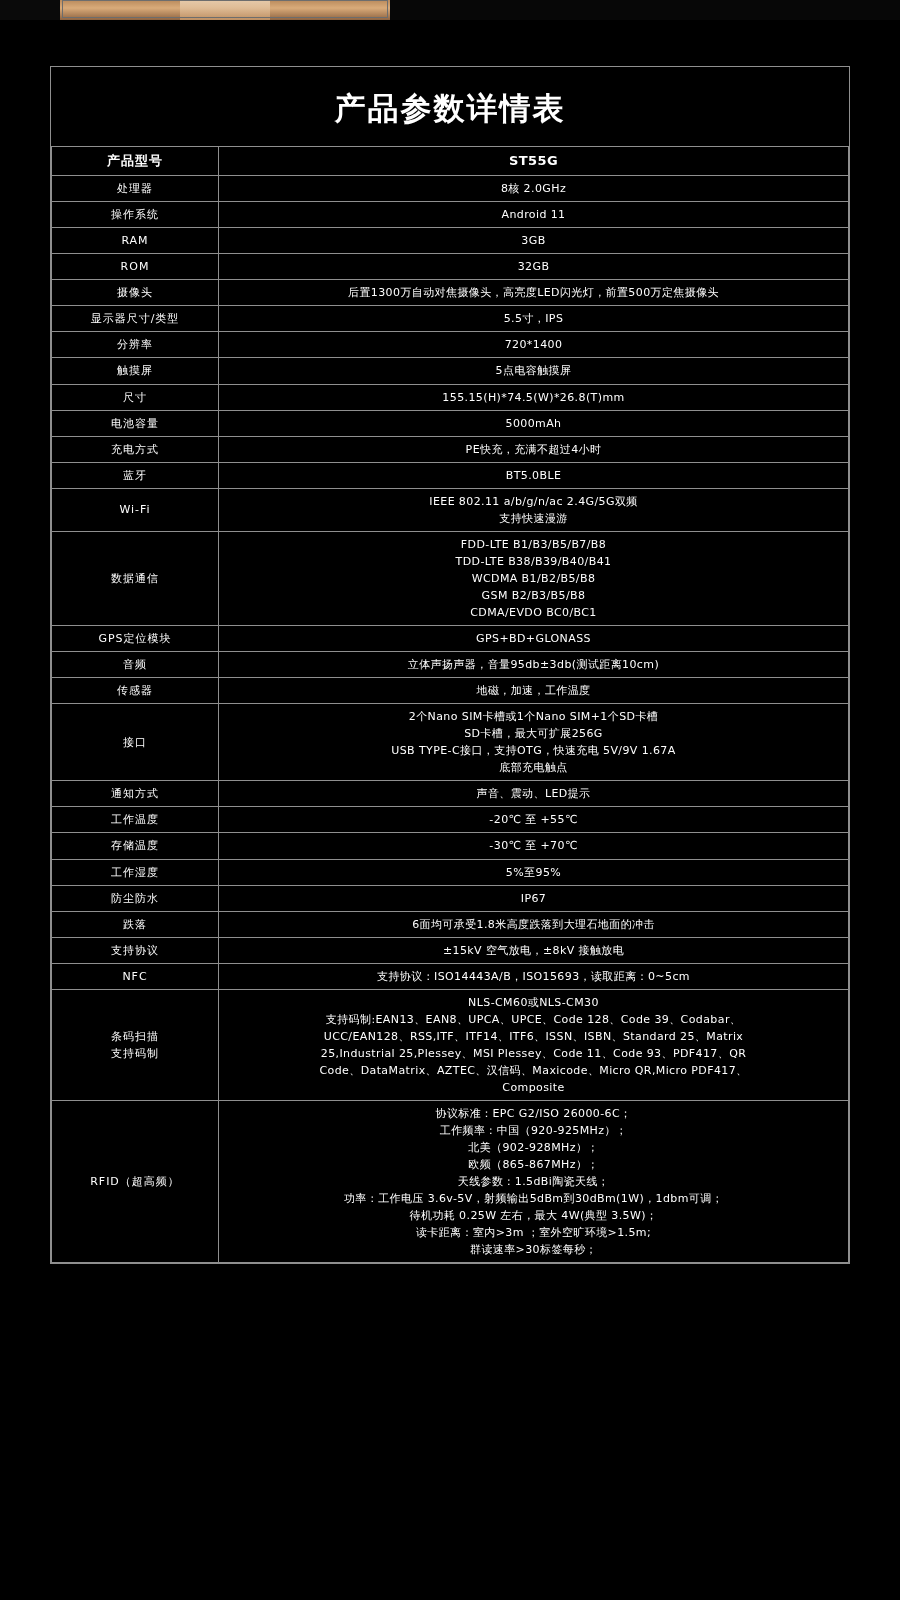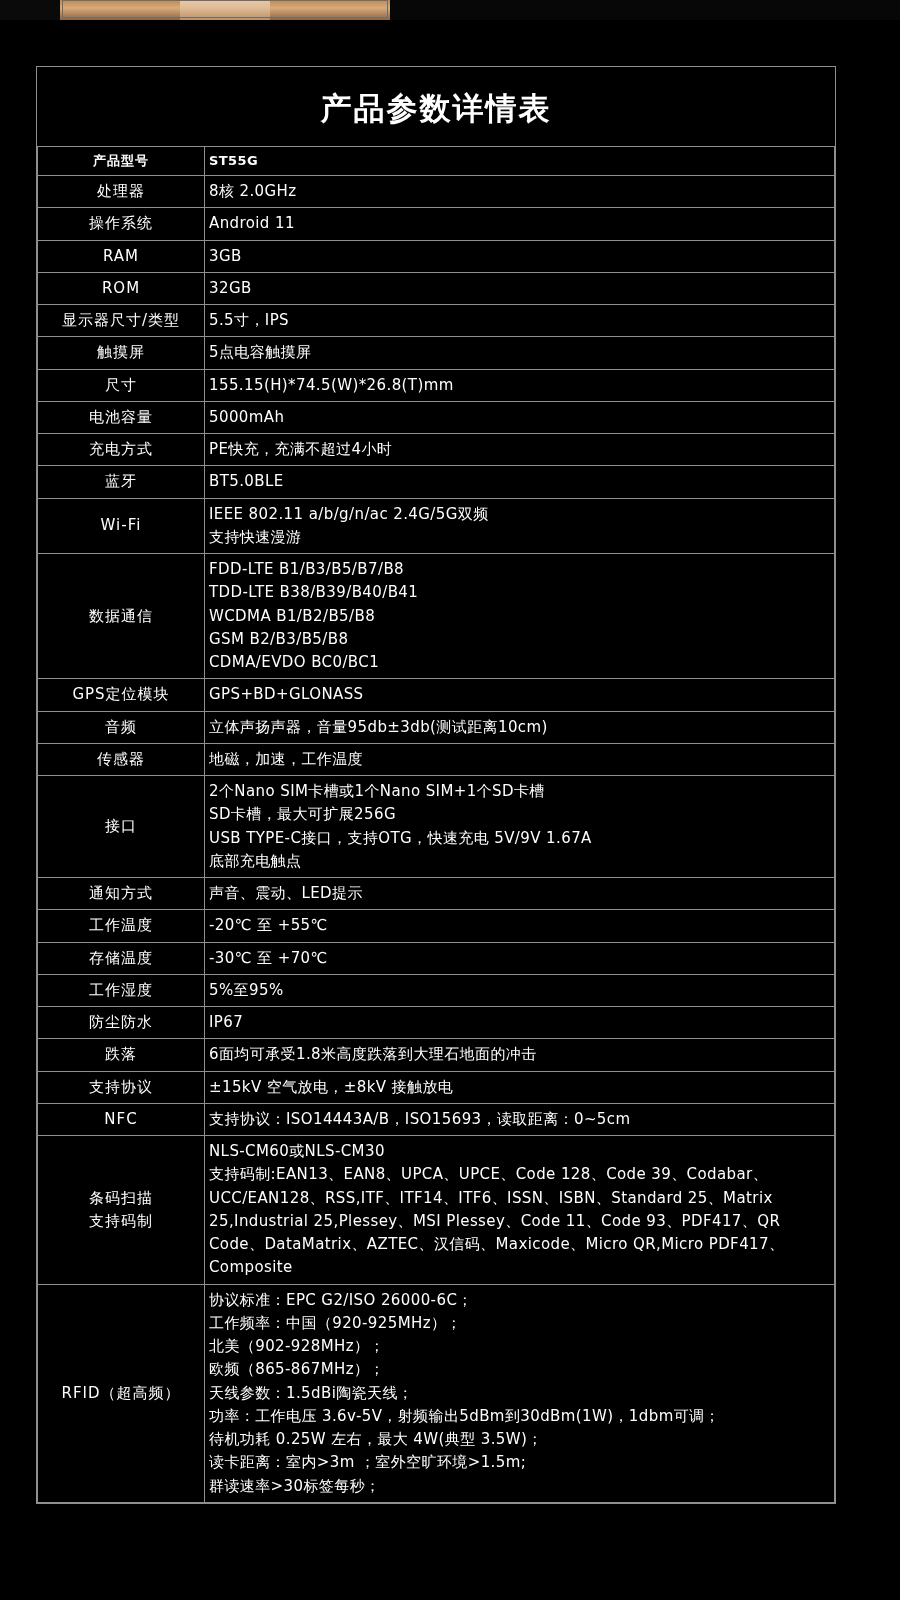--- a/index.html
+++ b/index.html
@@ -58,21 +58,21 @@
   .strip-frame {
     position: absolute;
     left: 62px; top: 0;
     width: 326px; height: 18px;
     border: 1px solid #6d6d6d;
     box-sizing: border-box;
   }
 
   .table-wrap {
     position: absolute;
-    left: 36px;
+    left: 50px;
     top: 66px;
     width: 800px;
     border: 1px solid #8f8f8f;
     box-sizing: border-box;
     background: #000;
   }
   .title {
     text-align: center;
     font-size: 31px;
     font-weight: bold;
@@ -82,33 +82,33 @@
     font-family: "DejaVu Sans", "Liberation Sans", sans-serif;
   }
   table.spec {
     border-collapse: collapse;
     width: 100%;
     table-layout: fixed;
   }
   table.spec td {
     border: 1px solid #8f8f8f;
     color: #ffffff;
-    font-size: 15px;
+    font-size: 11px;
     line-height: 1.55;
     padding: 4px 4px;
     vertical-align: middle;
     font-family: "DejaVu Sans", "Liberation Sans", sans-serif;
   }
   td.k {
     width: 158px;
     text-align: center;
     letter-spacing: 1px;
   }
   td.v {
-    text-align: left;
+    text-align: center;
     letter-spacing: 0.4px;
   }
   tr.head td {
     font-weight: bold;
     font-size: 13px;
   }
   .v-line {
     display: block;
   }
 </style>
@@ -159,24 +159,40 @@
           <tr>
             <td class="k">
               <span class="v-line">ROM</span>
             </td>
             <td class="v">
               <span class="v-line">32GB</span>
             </td>
           </tr>
           <tr>
             <td class="k">
+              <span class="v-line">摄像头</span>
+            </td>
+            <td class="v">
+              <span class="v-line">后置1300万自动对焦摄像头，高亮度LED闪光灯，前置500万定焦摄像头</span>
+            </td>
+          </tr>
+          <tr>
+            <td class="k">
               <span class="v-line">显示器尺寸/类型</span>
             </td>
             <td class="v">
               <span class="v-line">5.5寸，IPS</span>
+            </td>
+          </tr>
+          <tr>
+            <td class="k">
+              <span class="v-line">分辨率</span>
+            </td>
+            <td class="v">
+              <span class="v-line">720*1400</span>
             </td>
           </tr>
           <tr>
             <td class="k">
               <span class="v-line">触摸屏</span>
             </td>
             <td class="v">
               <span class="v-line">5点电容触摸屏</span>
             </td>
           </tr>

